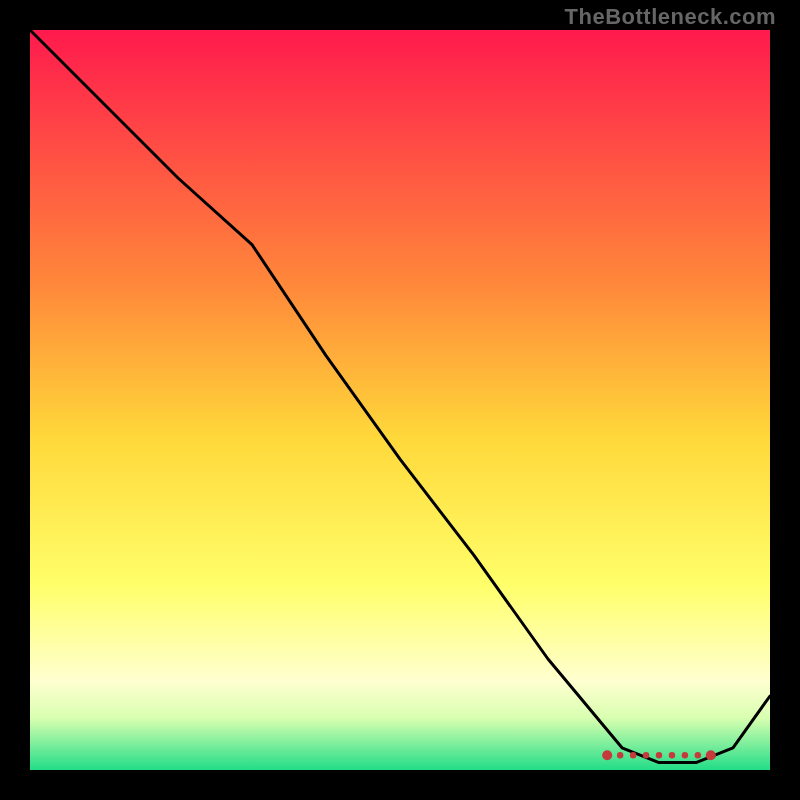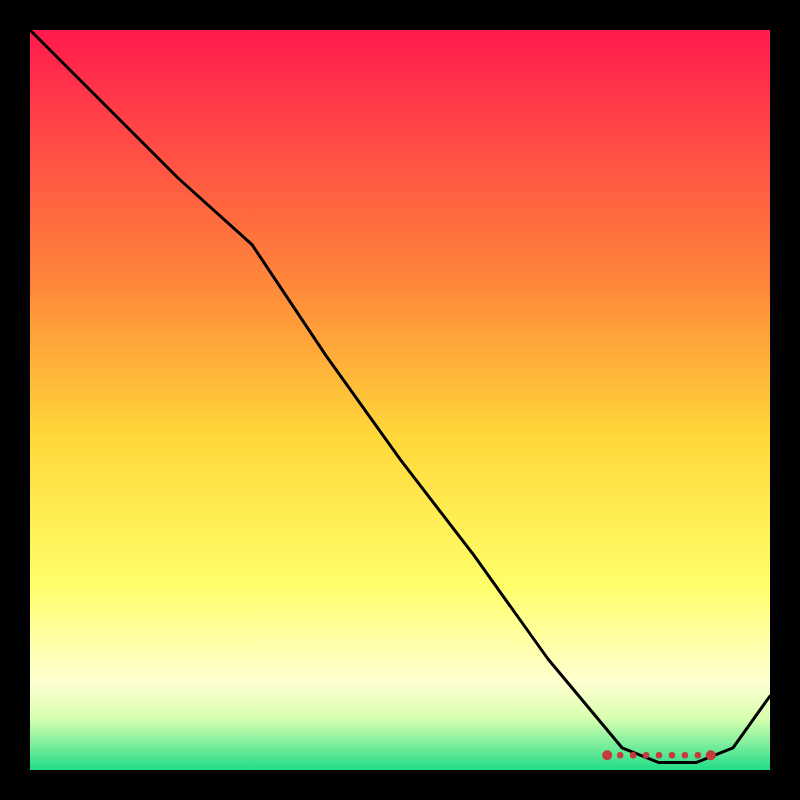--- a/index.html
+++ b/index.html
@@ -32,20 +32,21 @@
     left: 30px;
     width: 740px;
     height: 740px;
   }
   svg { display: block; }
 </style>
 </head>
 <body>
 
 <div class="frame">
+  <div class="watermark">TheBottleneck.com</div>
 
   <div class="plot">
     <svg viewBox="0 0 740 740" width="740" height="740">
       <defs>
         <linearGradient id="bg" x1="0" y1="0" x2="0" y2="1">
 
         <stop offset="0%" stop-color="#ff1a4d"></stop>
             <stop offset="35%" stop-color="#ff8a3a"></stop>
             <stop offset="55%" stop-color="#ffd83a"></stop>
             <stop offset="75%" stop-color="#ffff6a"></stop>

